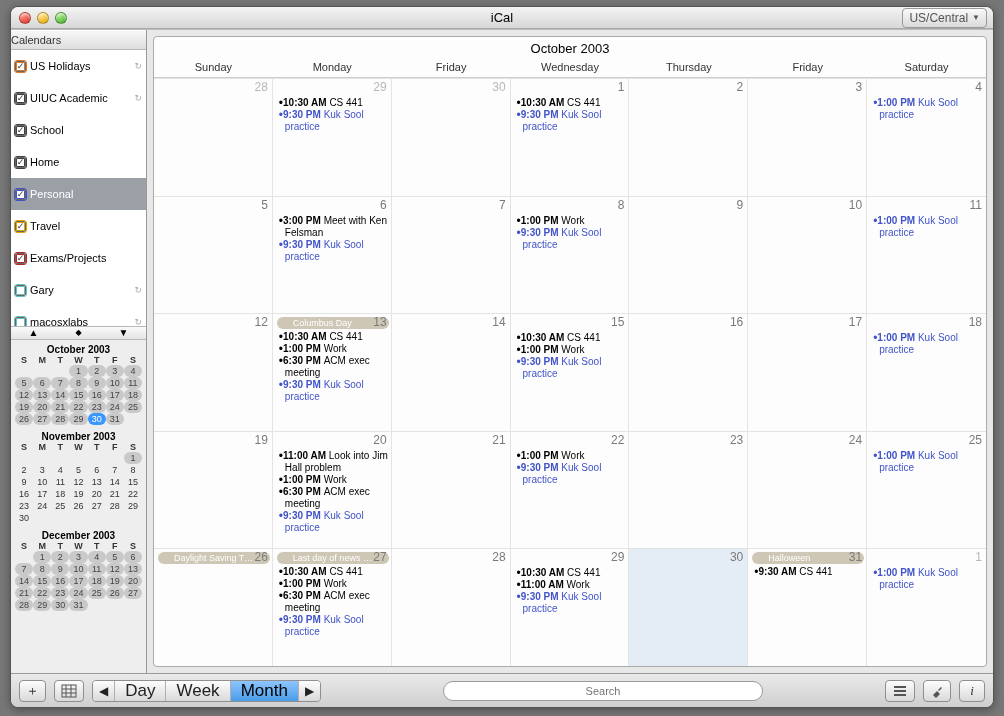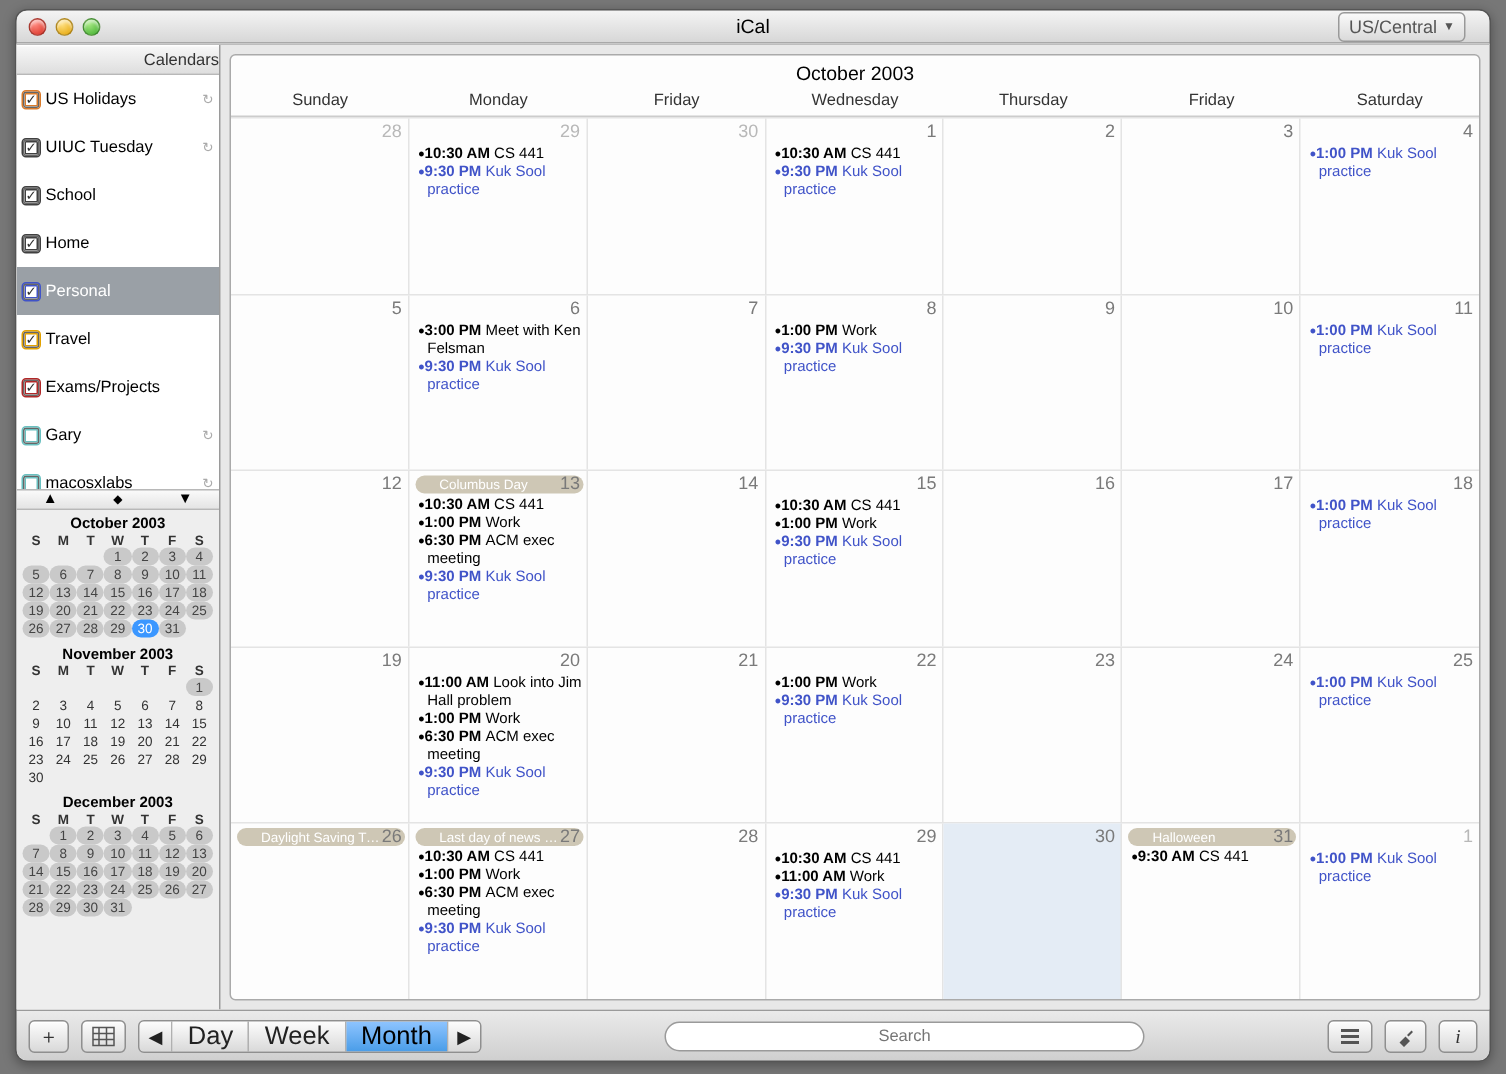--- a/index.html
+++ b/index.html
@@ -19,31 +19,31 @@
     border-top-left-radius: 8px; border-top-right-radius: 8px;
     display: flex; align-items: center; position: relative;
     font-size: 12px;
   }
   .traffic { display: flex; gap: 6px; padding-left: 8px; }
   .tl { width: 12px; height: 12px; border-radius: 50%; border: 1px solid rgba(0,0,0,.25); box-shadow: inset 0 2px 2px rgba(255,255,255,.6); }
   .tl.r { background: radial-gradient(circle at 35% 30%, #ff8a80, #d62d20); }
   .tl.y { background: radial-gradient(circle at 35% 30%, #ffe082, #e2a100); }
   .tl.g { background: radial-gradient(circle at 35% 30%, #a5e881, #3cab2b); }
   .wtitle { position:absolute; left:0; right:0; text-align:center; font-size:13px; color:#000; }
-  .tzbtn { margin-left:auto; margin-right:16px; color:#555; font-size:12px; padding:2px 6px;
+  .tzbtn { margin-left:auto; margin-right:6px; color:#555; font-size:12px; padding:2px 6px;
            background: linear-gradient(#fafafa,#dadada); border:1px solid #999; border-radius:4px; display:flex; align-items:center; gap:4px;}
   .tzbtn .arw{ font-size:8px; }
 
   .content { flex:1 1 auto; display:flex; border-top:1px solid #bdbdbd; background:#e8e8e8; overflow:hidden;}
 
   
   .sidebar { width:136px; flex:0 0 136px; display:flex; flex-direction:column; border-right:1px solid #9a9a9a; background:#f1f1f1; }
   .calhdr { height:20px; background:linear-gradient(#f7f7f7,#dedede); border-bottom:1px solid #b8b8b8;
             border-top:1px solid #fff;
-            text-align:right; font-size:11px; color:#333; line-height:18px;}
+            text-align:left; font-size:11px; color:#333; line-height:18px;}
   .callist { background:#fff; font-size:11px; color:#000; overflow:auto; }
   .calitem { display:flex; align-items:center; padding:16px 4px; height:15px; white-space:nowrap;}
   .calitem .chk { width:11px; height:11px; border:1px solid #666; border-radius:2px; margin-right:4px;
                   display:flex; align-items:center; justify-content:center;}
   .calitem .chk::after { content:"✓"; font-size:9px; line-height:1; color:#333; }
   .calitem .lbl { flex:1 1 auto; overflow:hidden; text-overflow:ellipsis;}
   .calitem .arw { color:#aaa; font-size:9px; padding-left:2px;}
   .calitem.selected { background:#9aa0a6; color:#fff; }
   .calitem.selected .lbl{ color:#fff;}
   .calitem.nochk .chk::after{ content:""; }
@@ -128,21 +128,21 @@
     <div class="sidebar">
       <div class="calhdr">Calendars</div>
       <div class="callist" id="callist">
           <div class="calitem">
             <span class="chk" style="background: rgb(255, 255, 255); border-color: rgb(102, 102, 102); box-shadow: rgb(217, 122, 42) 0px 0px 0px 1px inset; color: rgb(217, 122, 42); outline: rgb(217, 122, 42) solid 1px;"></span>
             <span class="lbl">US Holidays</span>
             <span class="arw">↻</span>
           </div>
           <div class="calitem">
             <span class="chk" style="background: rgb(255, 255, 255); border-color: rgb(102, 102, 102); box-shadow: rgb(64, 64, 64) 0px 0px 0px 1px inset; color: rgb(64, 64, 64); outline: rgb(64, 64, 64) solid 1px;"></span>
-            <span class="lbl">UIUC Tuesday</span>
+            <span class="lbl">UIUC Academic</span>
             <span class="arw">↻</span>
           </div>
           <div class="calitem">
             <span class="chk" style="background: rgb(255, 255, 255); border-color: rgb(102, 102, 102); box-shadow: rgb(64, 64, 64) 0px 0px 0px 1px inset; color: rgb(64, 64, 64); outline: rgb(64, 64, 64) solid 1px;"></span>
             <span class="lbl">School</span>
           </div>
           <div class="calitem">
             <span class="chk" style="background: rgb(255, 255, 255); border-color: rgb(102, 102, 102); box-shadow: rgb(64, 64, 64) 0px 0px 0px 1px inset; color: rgb(64, 64, 64); outline: rgb(64, 64, 64) solid 1px;"></span>
             <span class="lbl">Home</span>
           </div>

